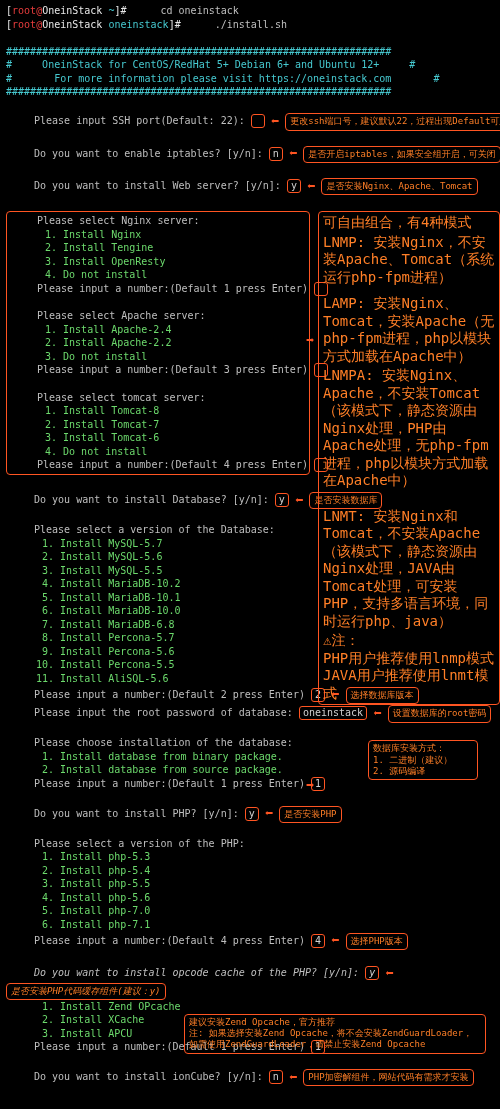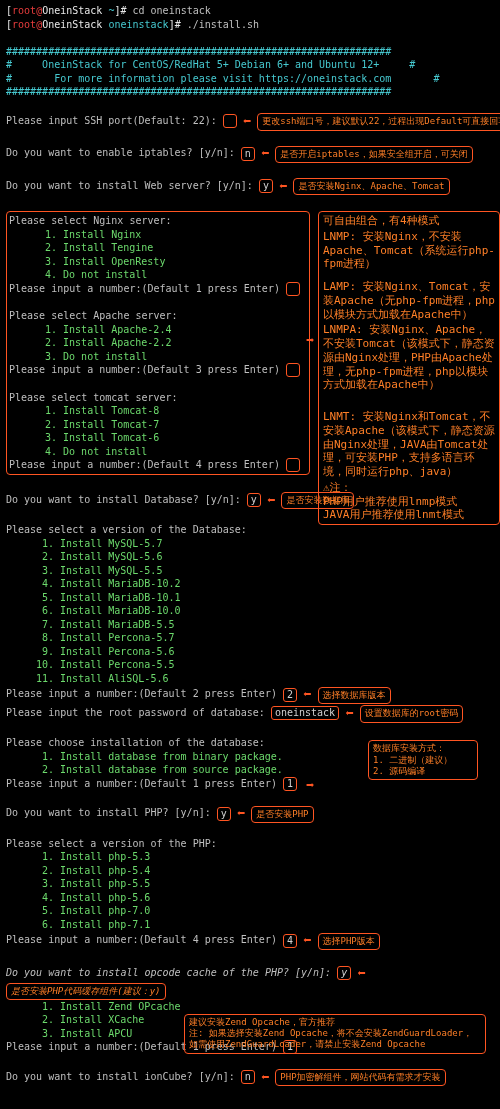--- a/index.html
+++ b/index.html
@@ -2,21 +2,21 @@
 <html><head>
 <meta charset="utf-8">
 <style>
   html,body{margin:0;padding:0;background:#000;color:#d0d0d0;font-family:Menlo,Consolas,"DejaVu Sans Mono",monospace;font-size:10px;line-height:1.35;}
   .term{width:500px;min-height:1109px;padding:4px 6px;box-sizing:border-box;position:relative;}
   .line{white-space:pre;}
   .red{color:#e63c3c;}
   .cyan{color:#46c9d0;}
   .green{color:#6cd96c;}
   .white{color:#e8e8e8;}
-  .grey{color:#bfbfbf;}
+  .grey{color:#bfbfbf;padding-left:28px;}
   .box{border:1px solid #ff5522;border-radius:3px;padding:0 3px;display:inline-block;line-height:1.2;font-family:inherit;background:transparent;color:inherit;}
   .annot{border:1px solid #ff5522;border-radius:4px;padding:2px 4px;color:#ff7f27;font-size:9px;line-height:1.25;display:inline-block;white-space:normal;}
   .arrow{color:#ff5522;font-size:14px;vertical-align:middle;}
   .group{border:1px solid #ff5522;border-radius:4px;padding:2px 2px;margin:2px 0;}
   .abs{position:absolute;}
   .indent{padding-left:36px;display:block;}
 </style>
 </head>
 <body>
 
@@ -62,21 +62,21 @@
   <div class="line"><span class="grey">Please input a number:(Default 3 press Enter)</span> <span class="box cyan"> </span></div>
   <div class="line">&nbsp;</div>
   <div class="line grey">Please select tomcat server:</div>
   <span class="indent green">1. Install Tomcat-8</span>
   <span class="indent green">2. Install Tomcat-7</span>
   <span class="indent green">3. Install Tomcat-6</span>
   <span class="indent green">4. Do not install</span>
   <div class="line"><span class="grey">Please input a number:(Default 4 press Enter)</span> <span class="box cyan"> </span></div>
 </div>
 
-<div class="annot abs" style="top:0;left:312px;width:172px;font-size:11px;">
+<div class="annot abs" style="top:0;left:312px;width:172px;font-size:14px;">
   <div>可自由组合，有4种模式</div>
   <div style="margin-top:2px;">LNMP: 安装Nginx，不安装Apache、Tomcat（系统运行php-fpm进程）</div>
   <div style="margin-top:9px;">LAMP: 安装Nginx、Tomcat，安装Apache（无php-fpm进程，php以模块方式加载在Apache中）</div>
   <div style="margin-top:2px;">LNMPA: 安装Nginx、Apache，不安装Tomcat（该模式下，静态资源由Nginx处理，PHP由Apache处理，无php-fpm进程，php以模块方式加载在Apache中）</div>
   <div style="margin-top:18px;">LNMT: 安装Nginx和Tomcat，不安装Apache（该模式下，静态资源由Nginx处理，JAVA由Tomcat处理，可安装PHP，支持多语言环境，同时运行php、java）</div>
   <div style="margin-top:2px;">⚠注：</div>
   <div>  PHP用户推荐使用lnmp模式</div>
   <div>  JAVA用户推荐使用lnmt模式</div>
 </div>
 <span class="arrow abs" style="top:120px;left:300px;">➡</span>
@@ -88,21 +88,21 @@
 
 <div class="line">&nbsp;</div>
 
 <div class="line grey">Please select a version of the Database:</div>
 <span class="indent green">1. Install MySQL-5.7</span>
 <span class="indent green">2. Install MySQL-5.6</span>
 <span class="indent green">3. Install MySQL-5.5</span>
 <span class="indent green">4. Install MariaDB-10.2</span>
 <span class="indent green">5. Install MariaDB-10.1</span>
 <span class="indent green">6. Install MariaDB-10.0</span>
-<span class="indent green">7. Install MariaDB-5.5</span>
+<span class="indent green">7. Install MariaDB-6.8</span>
 <span class="indent green">8. Install Percona-5.7</span>
 <span class="indent green">9. Install Percona-5.6</span>
 <span class="indent green" style="padding-left:30px;">10. Install Percona-5.5</span>
 <span class="indent green" style="padding-left:30px;">11. Install AliSQL-5.6</span>
 <div class="line"><span class="grey">Please input a number:(Default 2 press Enter)</span> <span class="box cyan">2</span> <span class="arrow">⬅</span> <span class="annot">选择数据库版本</span></div>
 <div class="line"><span class="grey">Please input the root password of database: </span><span class="box cyan">oneinstack</span> <span class="arrow">⬅</span> <span class="annot">设置数据库的root密码</span></div>
 
 <div class="line">&nbsp;</div>
 
 <div style="position:relative;">

